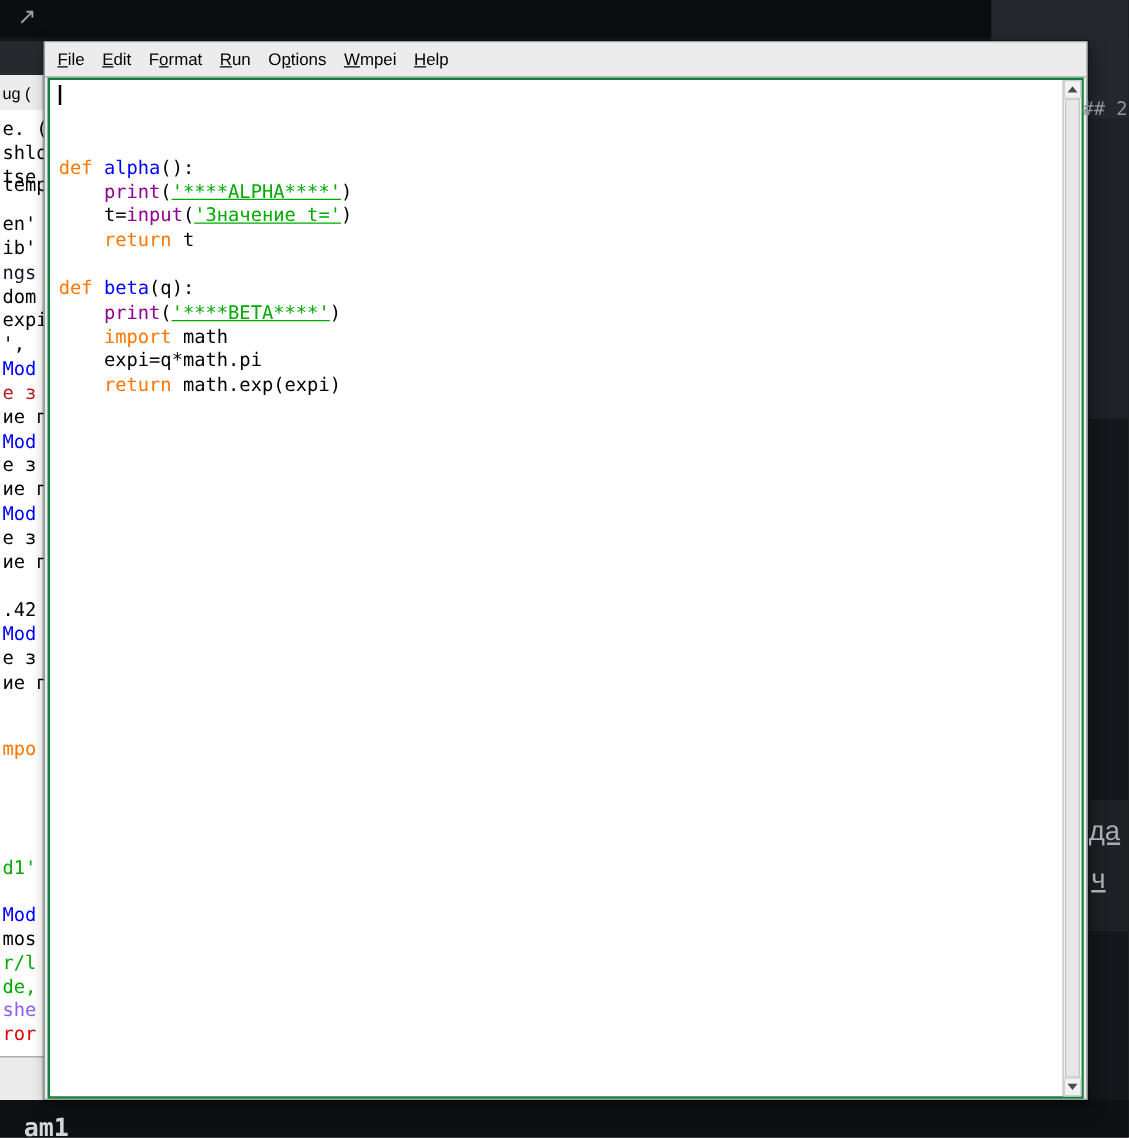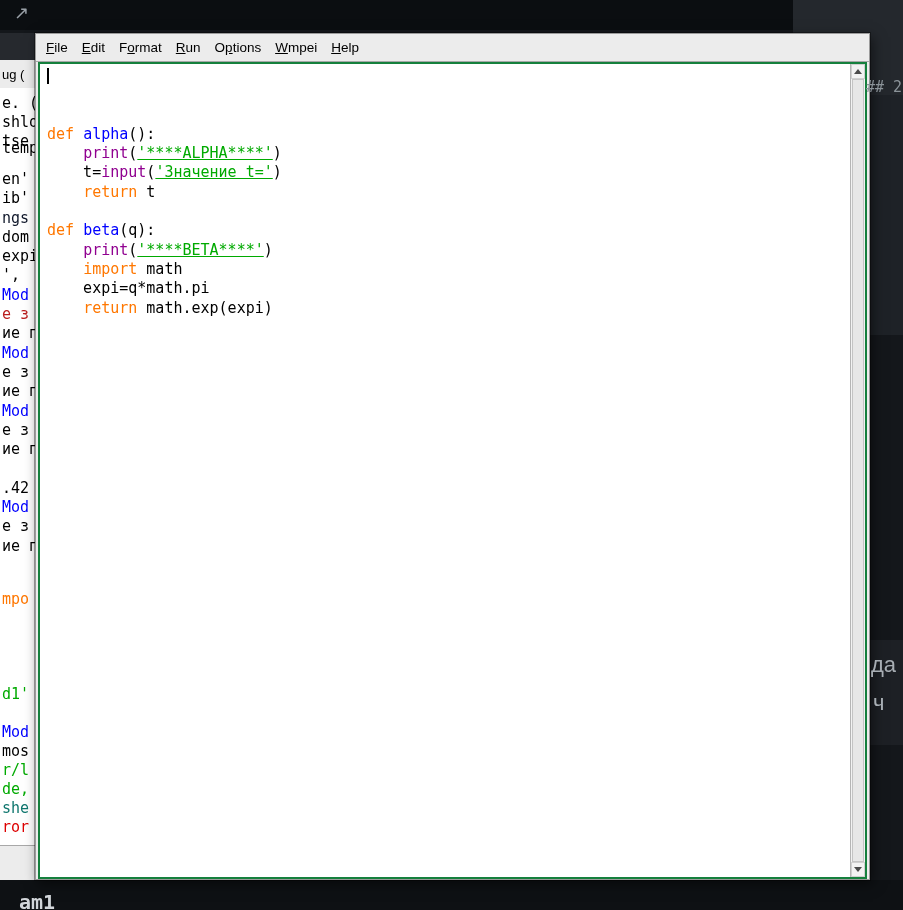--- a/index.html
+++ b/index.html
@@ -17,21 +17,21 @@
   .mag-c{position:absolute;left:1px;top:1px;width:9px;height:9px;border:2px solid #8d949b;border-radius:50%;}
   .mag-h{position:absolute;left:11px;top:11px;width:6px;height:2px;background:#8d949b;transform:rotate(45deg);transform-origin:0 0;}
 
   .bg-rt{position:absolute;left:793px;top:0;width:110px;height:95px;background:#24282d;}
   .bg-rm{position:absolute;left:868px;top:95px;width:35px;height:240px;background:#1e2227;}
   .bg-rl{position:absolute;left:868px;top:640px;width:35px;height:105px;background:#1d2025;}
   .bg-bottom{position:absolute;left:0;top:880px;width:903px;height:30px;background:#0e1114;}
 
   .frag{position:absolute;white-space:pre;}
   .frag.mono{font-family:"DejaVu Sans Mono",monospace;}
-  .frag.sans{font-family:"Liberation Sans",sans-serif;}
+  .frag.sans{font-family:"Liberation Sans",sans-serif;text-decoration:underline;}
   .frag.bold{font-weight:bold;}
 
   
   .left-strip{position:absolute;left:0;top:33px;width:38px;height:847px;background:#26292e;overflow:hidden;}
   .left-menu-band{position:absolute;left:0;top:27px;width:38px;height:28px;background:#ececec;
                   color:#000;font-size:13px;padding:7px 0 0 2px;}
   .left-code{position:absolute;left:0;top:55px;width:38px;height:757px;background:#ffffff;overflow:hidden;}
   .left-status{position:absolute;left:0;top:812px;width:38px;height:35px;background:#ececec;border-top:1px solid #a8a8a8;}
   .lfrag{position:absolute;left:2px;white-space:pre;font-family:"DejaVu Sans Mono",monospace;font-size:15px;line-height:17px;}
 
@@ -122,21 +122,21 @@
         <span class="lfrag" style="left: 2px; top: 392px; color: rgb(0, 0, 0);">.42</span>
         <span class="lfrag" style="left: 2px; top: 411px; color: rgb(0, 0, 255);">Mod</span>
         <span class="lfrag" style="left: 2px; top: 430px; color: rgb(0, 0, 0);">е з</span>
         <span class="lfrag" style="left: 2px; top: 450px; color: rgb(0, 0, 0);">ие п</span>
         <span class="lfrag" style="left: 2px; top: 503px; color: rgb(255, 119, 0);">mpo</span>
         <span class="lfrag" style="left: 2px; top: 598px; color: rgb(0, 170, 0);">d1'</span>
         <span class="lfrag" style="left: 2px; top: 636px; color: rgb(0, 0, 255);">Mod</span>
         <span class="lfrag" style="left: 2px; top: 655px; color: rgb(0, 0, 0);">mos</span>
         <span class="lfrag" style="left: 2px; top: 674px; color: rgb(0, 170, 0); text-align: center;">r/l</span>
         <span class="lfrag" style="left: 2px; top: 693px; color: rgb(0, 170, 0);">de,</span>
-        <span class="lfrag" style="left: 2px; top: 712px; color: #0f766e;">she</span>
+        <span class="lfrag" style="left: 2px; top: 712px; color: #8b5cf6;">she</span>
         <span class="lfrag" style="left: 2px; top: 731px; color: rgb(221, 0, 0);">ror</span>
       </div>
     <div class="left-status"></div>
   </div>
 
   <div id="right-frags"></div>
   <div id="bottom-frags"></div>
 
   <div class="idle-window">
 

